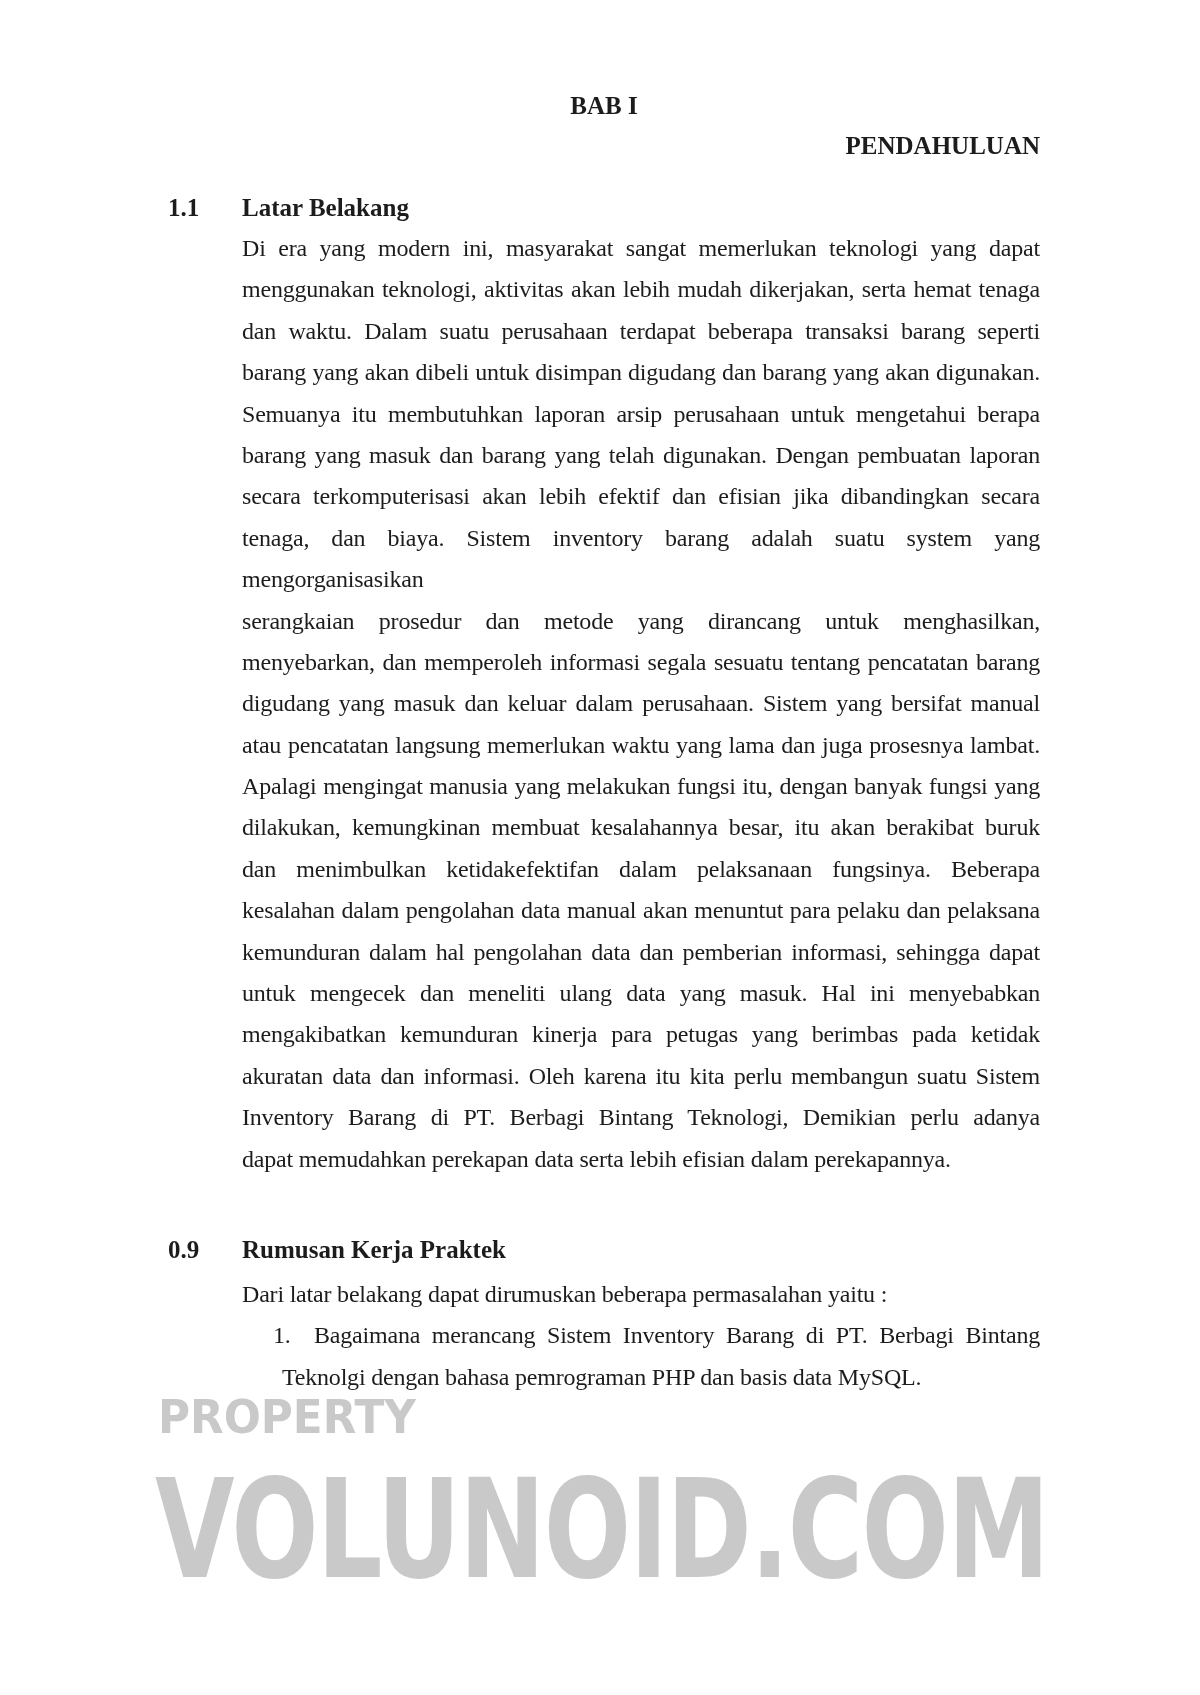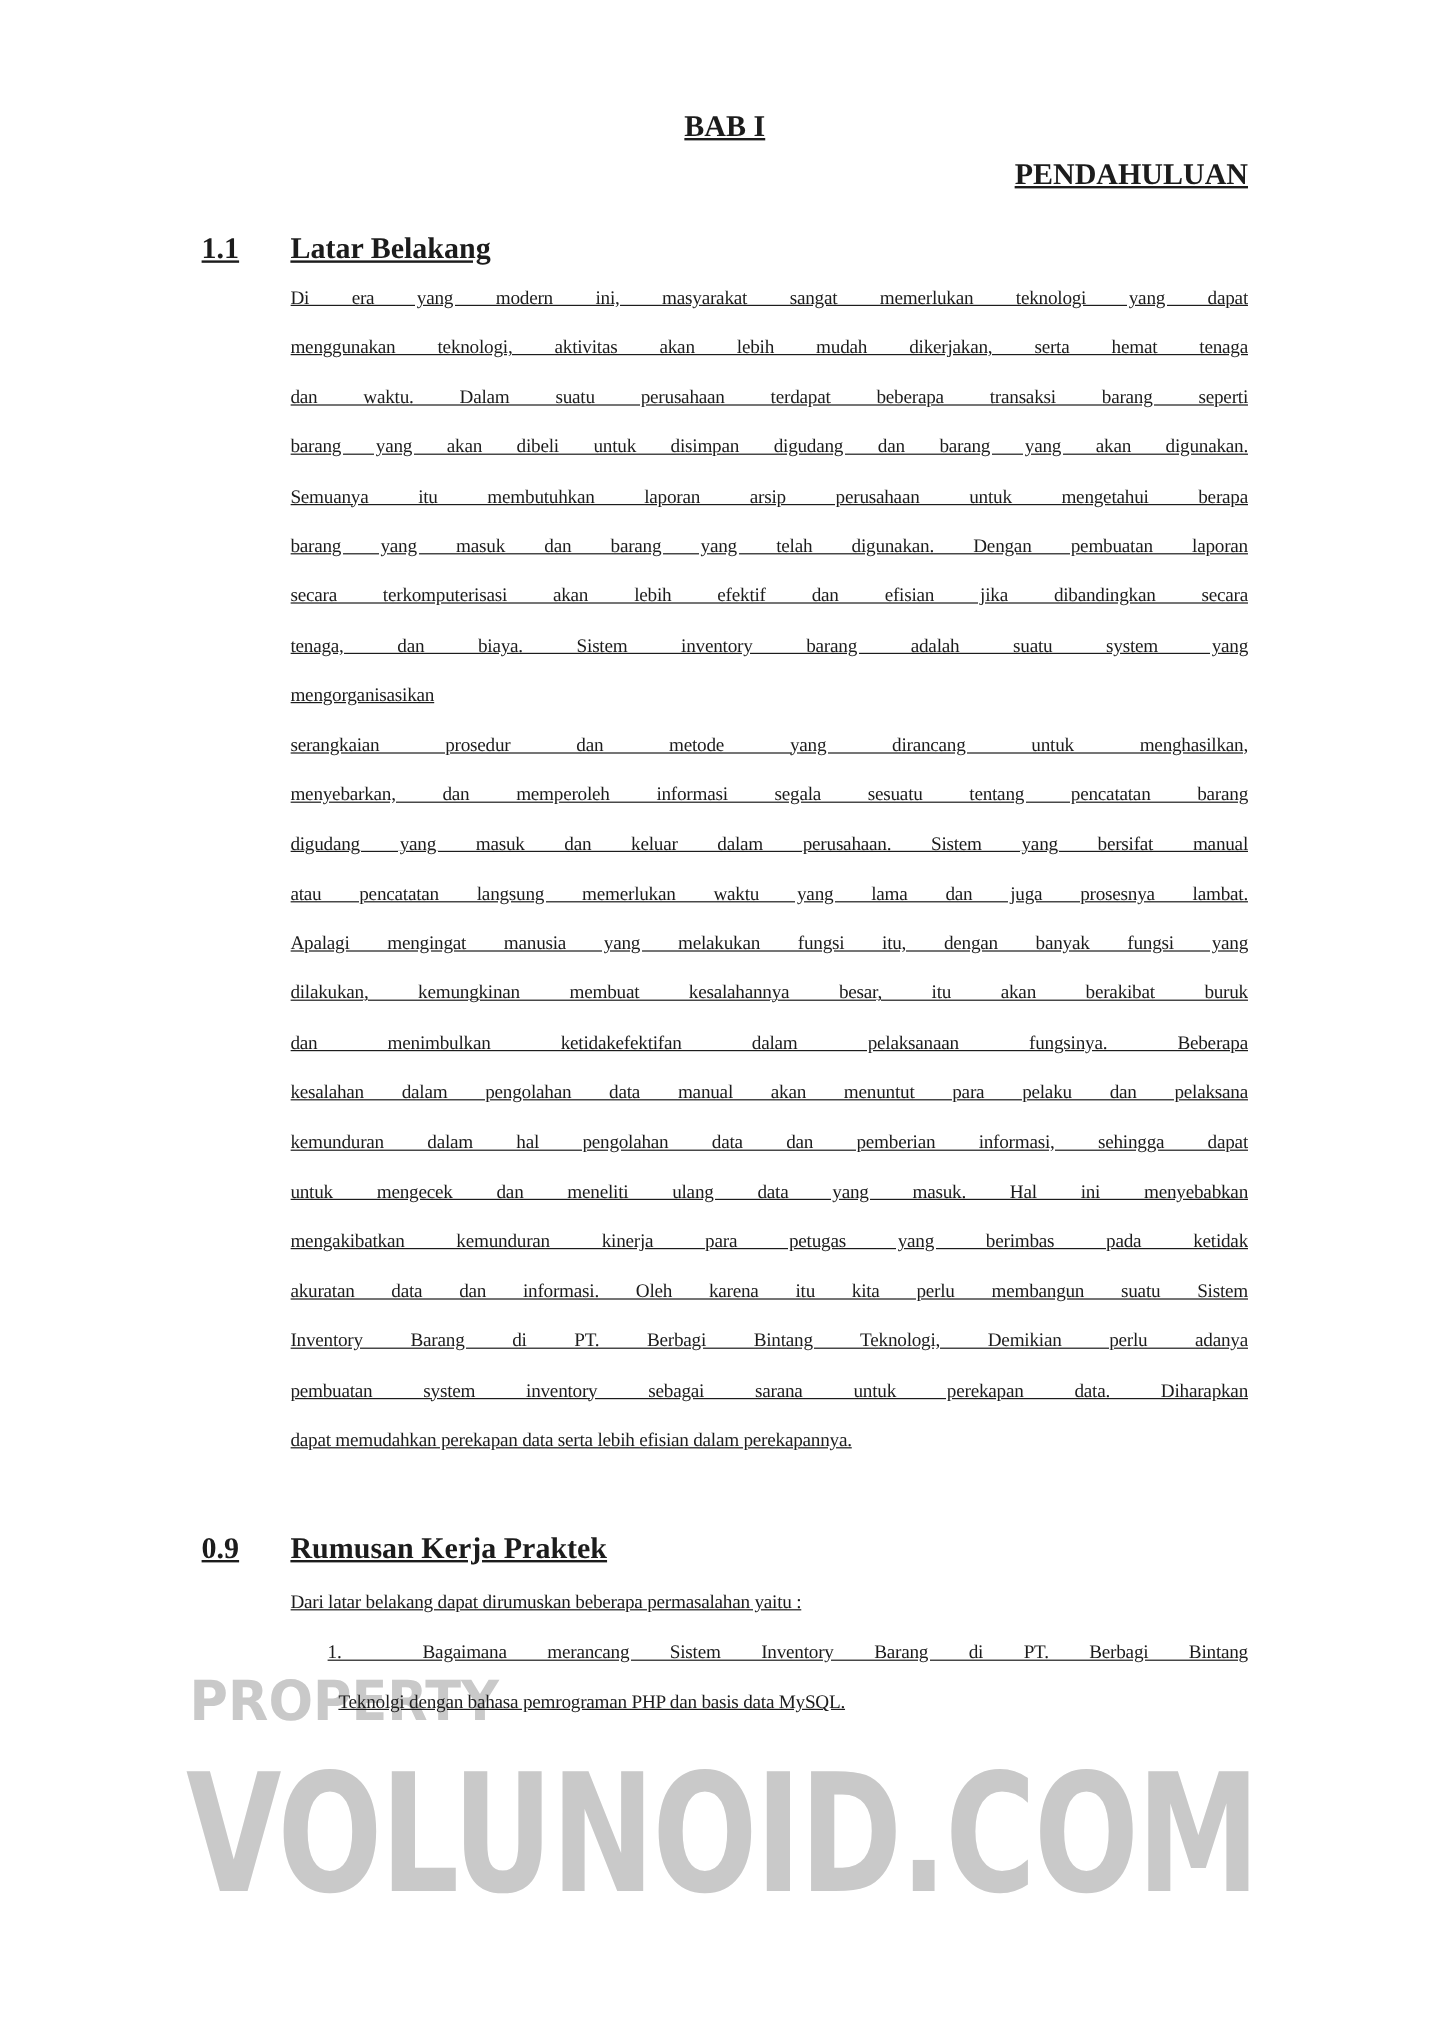--- a/index.html
+++ b/index.html
@@ -32,21 +32,20 @@
     font-size:137px;
     transform:scaleX(0.75);
     transform-origin:0 0;
     letter-spacing:-2px;
   }
   .content {
     position:absolute;
     left:168px; top:0;
     width:872px;
     z-index:1;
-    text-decoration:underline;
   }
   .chapter-title {
     padding-top:86px;
     text-align:center;
     font-weight:bold;
     font-size:25px;
     line-height:40px;
   }
   .chapter-subtitle {
     text-align:right;
@@ -59,21 +58,21 @@
     font-weight:bold;
     font-size:25px;
     line-height:40px;
   }
   .section-heading.s11 { margin-top:22px; }
   .section-heading.s12 { margin-top:50px; }
   .sec-num { width:74px; flex:0 0 74px; }
   .body-block {
     margin-left:74px;
     width:798px;
-    font-size:16px;
+    font-size:24px;
     line-height:41.4px;
     letter-spacing:-0.2px;
   }
   .line {
     height:41.4px;
     overflow:hidden;
     box-sizing:border-box;
     text-align:left;
   }
   .line.just {
@@ -127,21 +126,20 @@
           <div class="line just">atau pencatatan langsung memerlukan waktu yang lama dan juga prosesnya lambat.</div>
           <div class="line just">Apalagi mengingat manusia yang melakukan fungsi itu, dengan banyak fungsi yang</div>
           <div class="line just">dilakukan, kemungkinan membuat kesalahannya besar, itu akan berakibat buruk</div>
           <div class="line just">dan menimbulkan ketidakefektifan dalam  pelaksanaan fungsinya. Beberapa</div>
           <div class="line just">kesalahan dalam pengolahan data manual akan menuntut para pelaku dan pelaksana</div>
           <div class="line just">kemunduran dalam hal pengolahan data dan pemberian informasi, sehingga dapat</div>
           <div class="line just">untuk mengecek dan meneliti ulang data yang masuk. Hal ini menyebabkan</div>
           <div class="line just">mengakibatkan kemunduran kinerja para petugas yang berimbas pada ketidak</div>
           <div class="line just">akuratan data dan informasi. Oleh karena itu kita perlu membangun suatu Sistem</div>
           <div class="line just">Inventory Barang di PT. Berbagi Bintang Teknologi, Demikian perlu adanya</div>
-          <div class="line just">pembuatan system inventory sebagai sarana untuk perekapan data. Diharapkan</div>
           <div class="line">dapat memudahkan perekapan data serta lebih efisian dalam perekapannya.</div>
         </div>
     </div>
 
     <div class="section-heading s12">
       <span class="sec-num">0.9</span>
       <span class="sec-title">Rumusan Kerja Praktek</span>
     </div>
 
     <div class="body-block">

